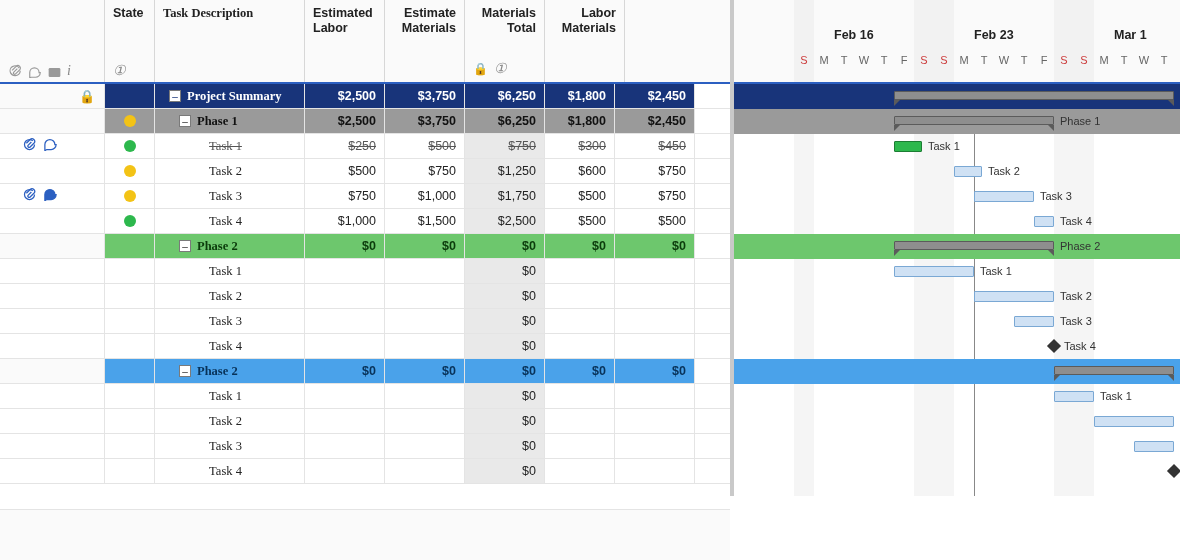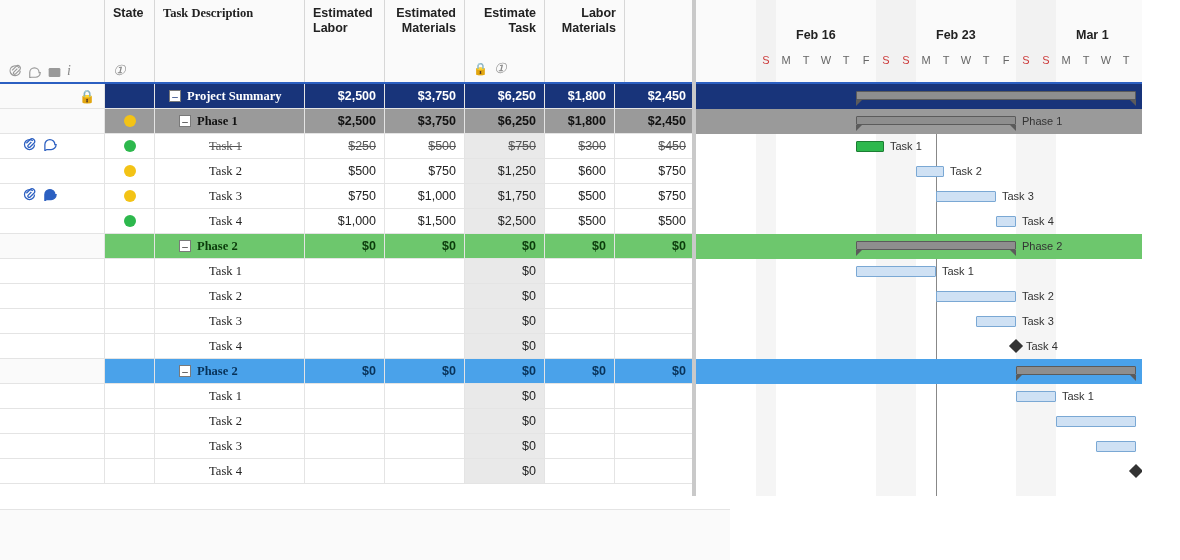--- a/index.html
+++ b/index.html
@@ -77,21 +77,21 @@
   .disc { width:12px; height:12px; border-radius:50%; display:inline-block; }
   .disc.green { background:#2db84d; }
   .disc.yellow { background:#f3c316; }
 
   .collapse { width:12px; height:12px; background:#fff; border:1px solid #7a7a7a; color:#333; font-size:11px; line-height:10px; text-align:center; margin-right:6px; display:inline-flex; align-items:center; justify-content:center; }
   .row.summary .collapse { background:#fff; color:#18347a; }
 
   .lock-icon { color:#2b5fc1; font-size:13px; }
 
   
-  .gantt { position:absolute; left:692px; top:0; width:450px; height:496px; border-left:4px solid #c9c9c9; background:#fff; overflow:hidden; }
+  .gantt { position:absolute; left:730px; top:0; width:450px; height:496px; border-left:4px solid #c9c9c9; background:#fff; overflow:hidden; }
   .gantt-header { height:84px; border-bottom:2px solid #2b5fc1; position:relative; background:#fafafa; }
   .gantt-cols { position:absolute; inset:0; }
   .gcol { position:absolute; top:0; bottom:0; width:20px; }
   .gcol.weekend { background:rgba(0,0,0,0.03); }
   .gbody { position:relative; }
   .gbody .gcols { position:absolute; inset:0; }
   .gbody .gcols .gcol.weekend { background:rgba(0,0,0,0.04); }
   .gbody .stripe { position:absolute; left:0; right:0; height:25px; }
   .gbody .stripe.summary { background:#18347a; }
   .gbody .stripe.phase1 { background:#9a9a9a; }
@@ -147,25 +147,25 @@
       </div>
       <div class="col col-desc">
         <span class="lbl">Task Description</span>
           <span></span>
       </div>
       <div class="col col-el right">
         <span class="lbl">Estimated Labor</span>
           <span></span>
       </div>
       <div class="col col-em right">
-        <span class="lbl">Estimated Materials</span>
+        <span class="lbl">Estimate Materials</span>
           <span></span>
       </div>
       <div class="col col-et right">
-        <span class="lbl">Estimate Task</span>
+        <span class="lbl">Materials Total</span>
         <div class="thead-bottom">
             <span>🔒</span>
             <span class="info-icon">①</span>
           </div>
       </div>
       <div class="col col-am right">
         <span class="lbl">Labor Materials</span>
           <span></span>
       </div>
     </div>

